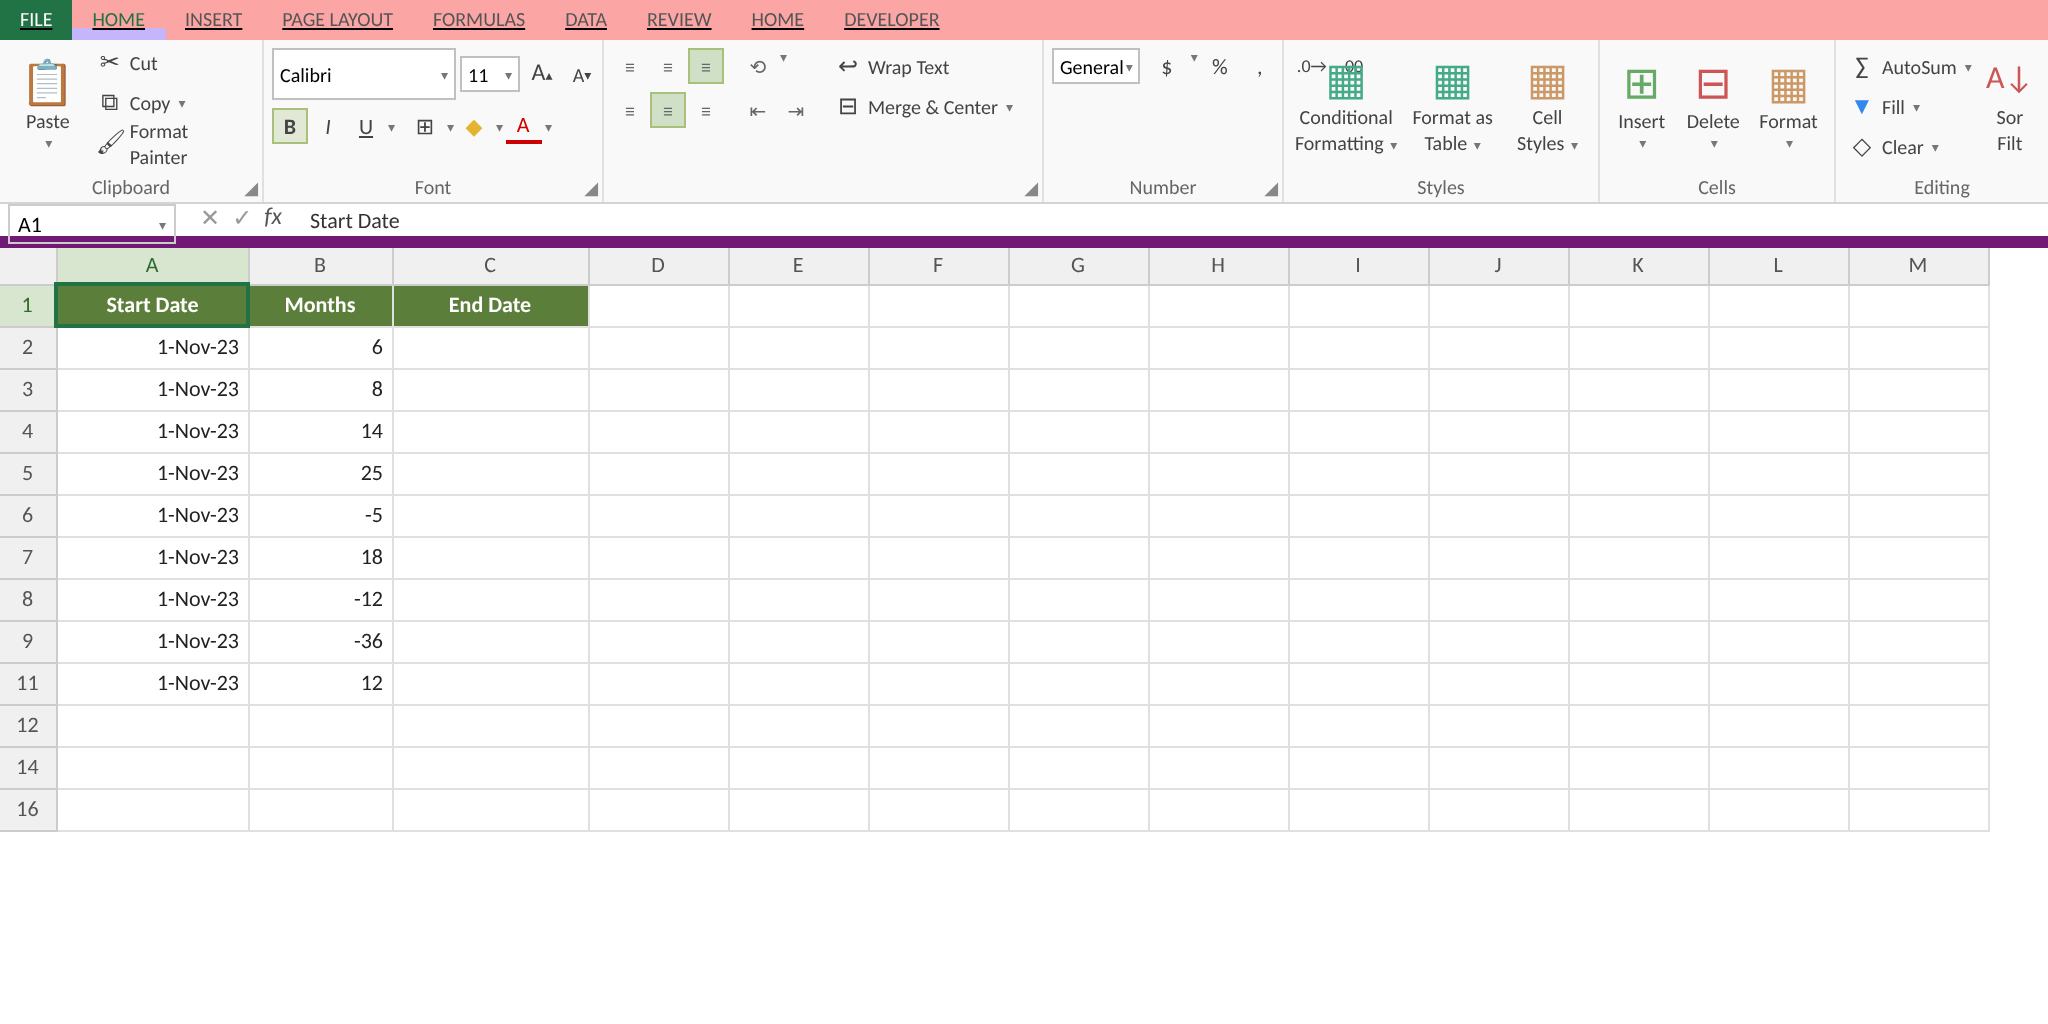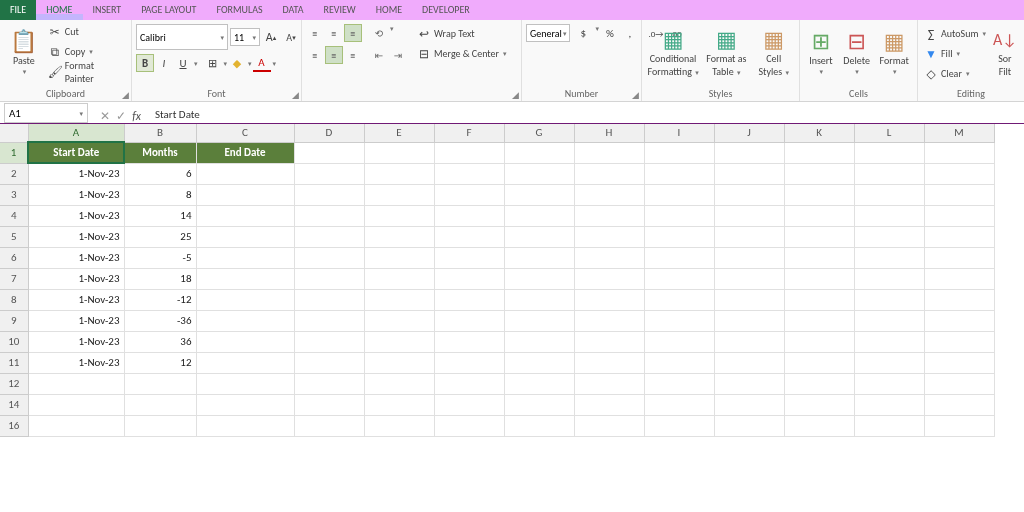--- a/index.html
+++ b/index.html
@@ -1,19 +1,19 @@
 <!DOCTYPE html>
 <html><head>
 <meta charset="utf-8">
 <style>
   * { box-sizing: border-box; margin: 0; padding: 0; }
   body { font-family: "Segoe UI", Calibri, sans-serif; font-size: 11px; background: #fff; overflow: hidden; width: 1024px; height: 512px; }
   
   
-  .tabs { display: flex; height: 20px; background: #f0abfc; }
+  .tabs { display: flex; height: 20px; background: #fca5a5; text-decoration: underline; }
   .tab { padding: 3px 10px; font-size: 10px; color: #555; cursor: pointer; }
   .tab.file { background: #217346; color: #fff; font-weight: normal; }
   .tab.active { color: #217346; border-bottom: 6px solid #c4b5fd; }
   
   
   .ribbon { display: flex; height: 82px; border-bottom: 1px solid #d4d4d4; background: #f9f9f9; }
   .group { display: flex; flex-direction: column; justify-content: space-between; border-right: 1px solid #e0e0e0; padding: 2px 4px 0 4px; position: relative; }
   .group-body { display: flex; align-items: flex-start; gap: 2px; flex: 1; }
   .group-label { text-align: center; font-size: 10px; color: #666; height: 14px; line-height: 14px; }
   .dlaunch { position: absolute; right: 2px; bottom: 1px; font-size: 9px; color: #888; }
@@ -27,21 +27,21 @@
   
   .font-select { width: 92px; height: 18px; border: 1px solid #c0c0c0; font-size: 10px; padding: 12px 3px; display: flex; align-items: center; justify-content: space-between; background: #fff; }
   .size-select { width: 30px; height: 18px; border: 1px solid #c0c0c0; font-size: 10px; padding: 0 3px; display: flex; align-items: center; justify-content: space-between; background: #fff; }
   .fmt-btn { width: 18px; height: 18px; display: inline-flex; align-items: center; justify-content: center; font-size: 11px; color: #444; }
   .bold-on { background: #e1e9d6; border: 1px solid #a7c07a; }
   .align-btn { width: 18px; height: 18px; display: inline-flex; align-items: center; justify-content: center; font-size: 10px; color: #666; }
   .align-on { background: #cfe0c7; border: 1px solid #a7c07a; }
   .num-select { width: 110px; height: 18px; border: 1px solid #c0c0c0; font-size: 10px; padding: 0 3px; display: flex; align-items: center; justify-content: space-between; background: #fff; }
   
   
-  .fbar { display: flex; align-items: flex-end; height: 22px; border-bottom: 1px solid #701a75; }
+  .fbar { display: flex; align-items: flex-start; height: 22px; border-bottom: 6px solid #701a75; }
   .namebox { width: 84px; height: 20px; margin: 0 4px; border: 1px solid #ccc; font-size: 11px; padding: 2px 4px; display: flex; align-items: center; justify-content: space-between; }
   .fx-icons { display: flex; gap: 6px; padding: 0 8px; color: #999; font-size: 12px; }
   .fx-icons span.fx { font-style: italic; color: #555; }
   .finput { flex: 1; padding: 2px 6px; font-size: 11px; color: #333; }
   
   
   .grid-wrap { overflow: hidden; }
   table.grid { border-collapse: collapse; table-layout: fixed; }
   .corner { width: 28px; height: 18px; background: #f0f0f0; border: 1px solid #ccc; border-top: none; border-left: none; }
   th.colh { height: 18px; background: #f0f0f0; border: 1px solid #ccc; border-top: none; font-weight: normal; font-size: 11px; color: #555; }
@@ -426,36 +426,20 @@
           <td class="cell colF"></td>
           <td class="cell colG"></td>
           <td class="cell colH"></td>
           <td class="cell colI"></td>
           <td class="cell colJ"></td>
           <td class="cell colK"></td>
           <td class="cell colL"></td>
           <td class="cell colM"></td>
         </tr>
         <tr>
-          <th class="rowh ">10</th>
-          <td class="cell colA">1-Nov-23</td>
-          <td class="cell colB">36</td>
-          <td class="cell colC"></td>
-          <td class="cell colD"></td>
-          <td class="cell colE"></td>
-          <td class="cell colF"></td>
-          <td class="cell colG"></td>
-          <td class="cell colH"></td>
-          <td class="cell colI"></td>
-          <td class="cell colJ"></td>
-          <td class="cell colK"></td>
-          <td class="cell colL"></td>
-          <td class="cell colM"></td>
-        </tr>
-        <tr>
           <th class="rowh ">11</th>
           <td class="cell colA">1-Nov-23</td>
           <td class="cell colB">12</td>
           <td class="cell colC"></td>
           <td class="cell colD"></td>
           <td class="cell colE"></td>
           <td class="cell colF"></td>
           <td class="cell colG"></td>
           <td class="cell colH"></td>
           <td class="cell colI"></td>

